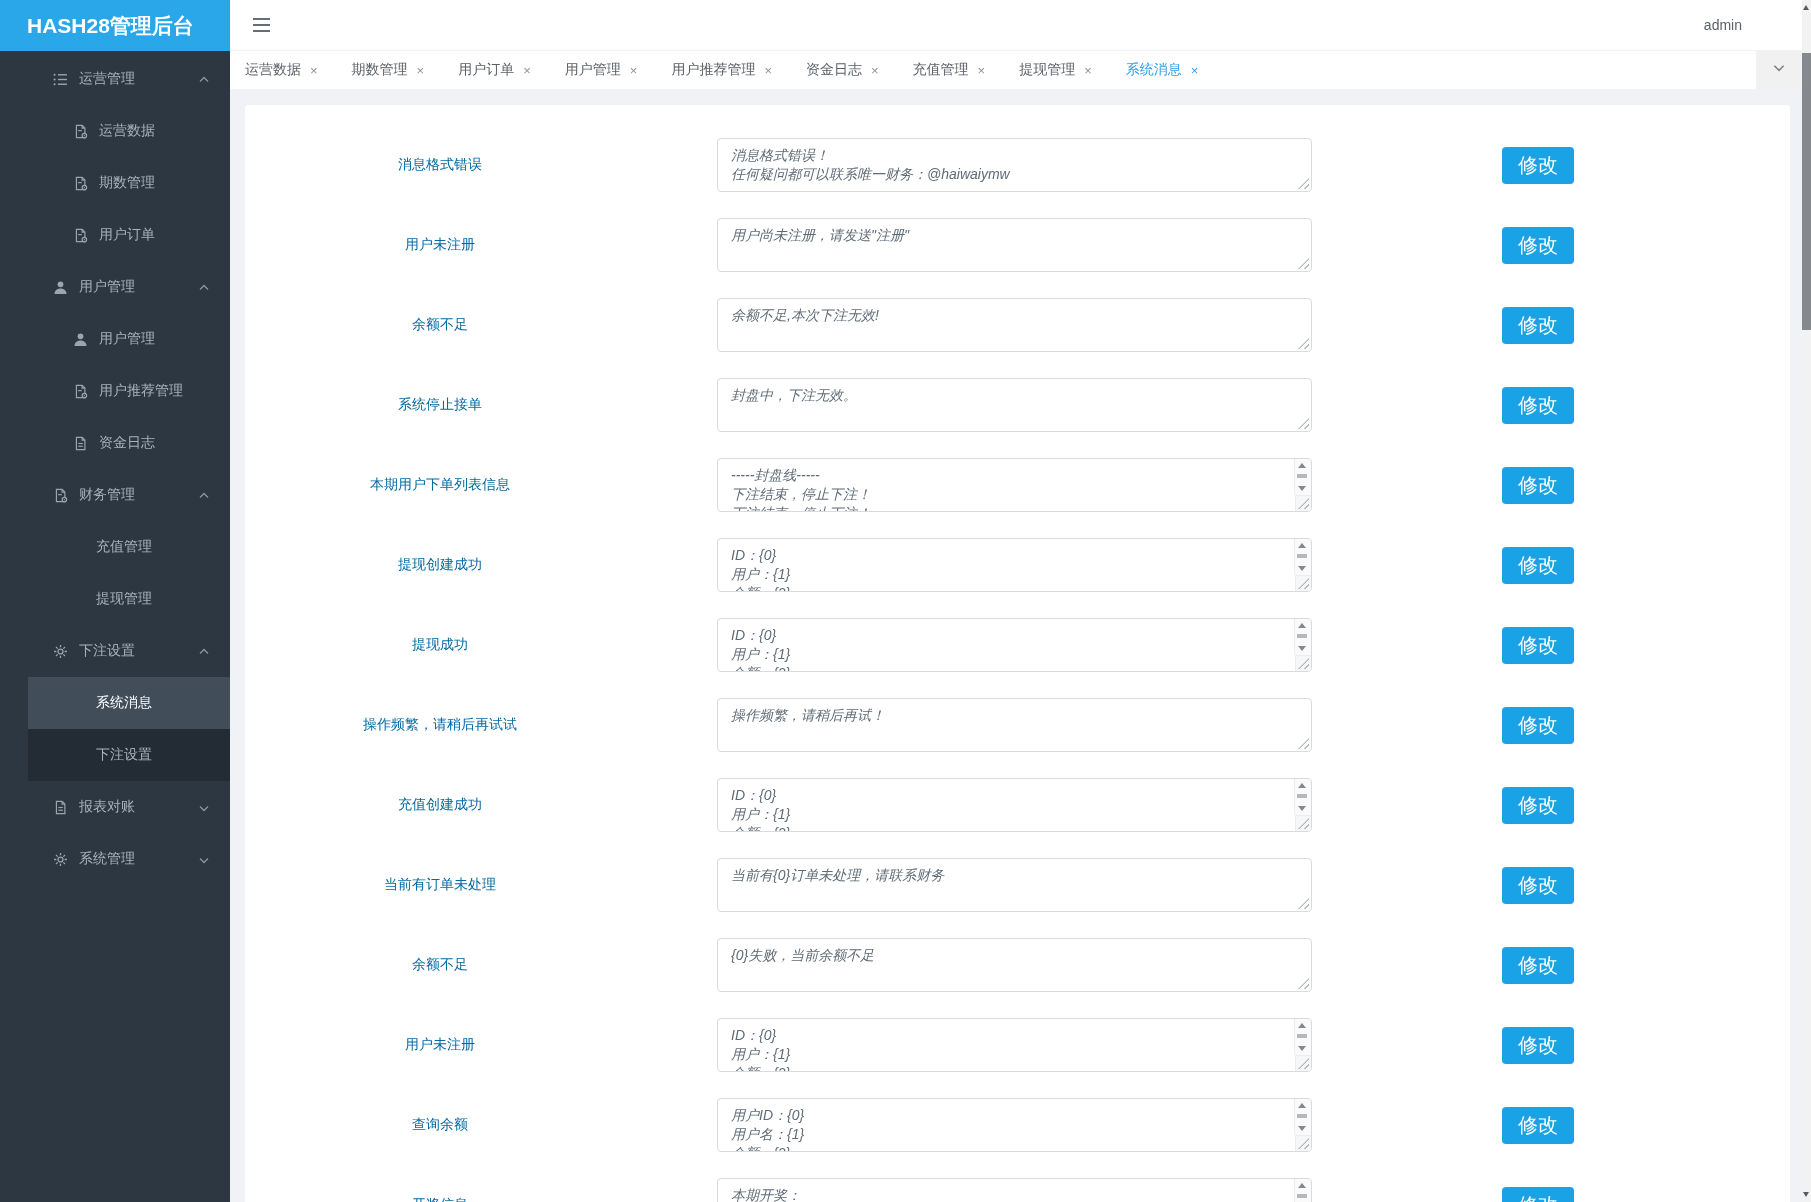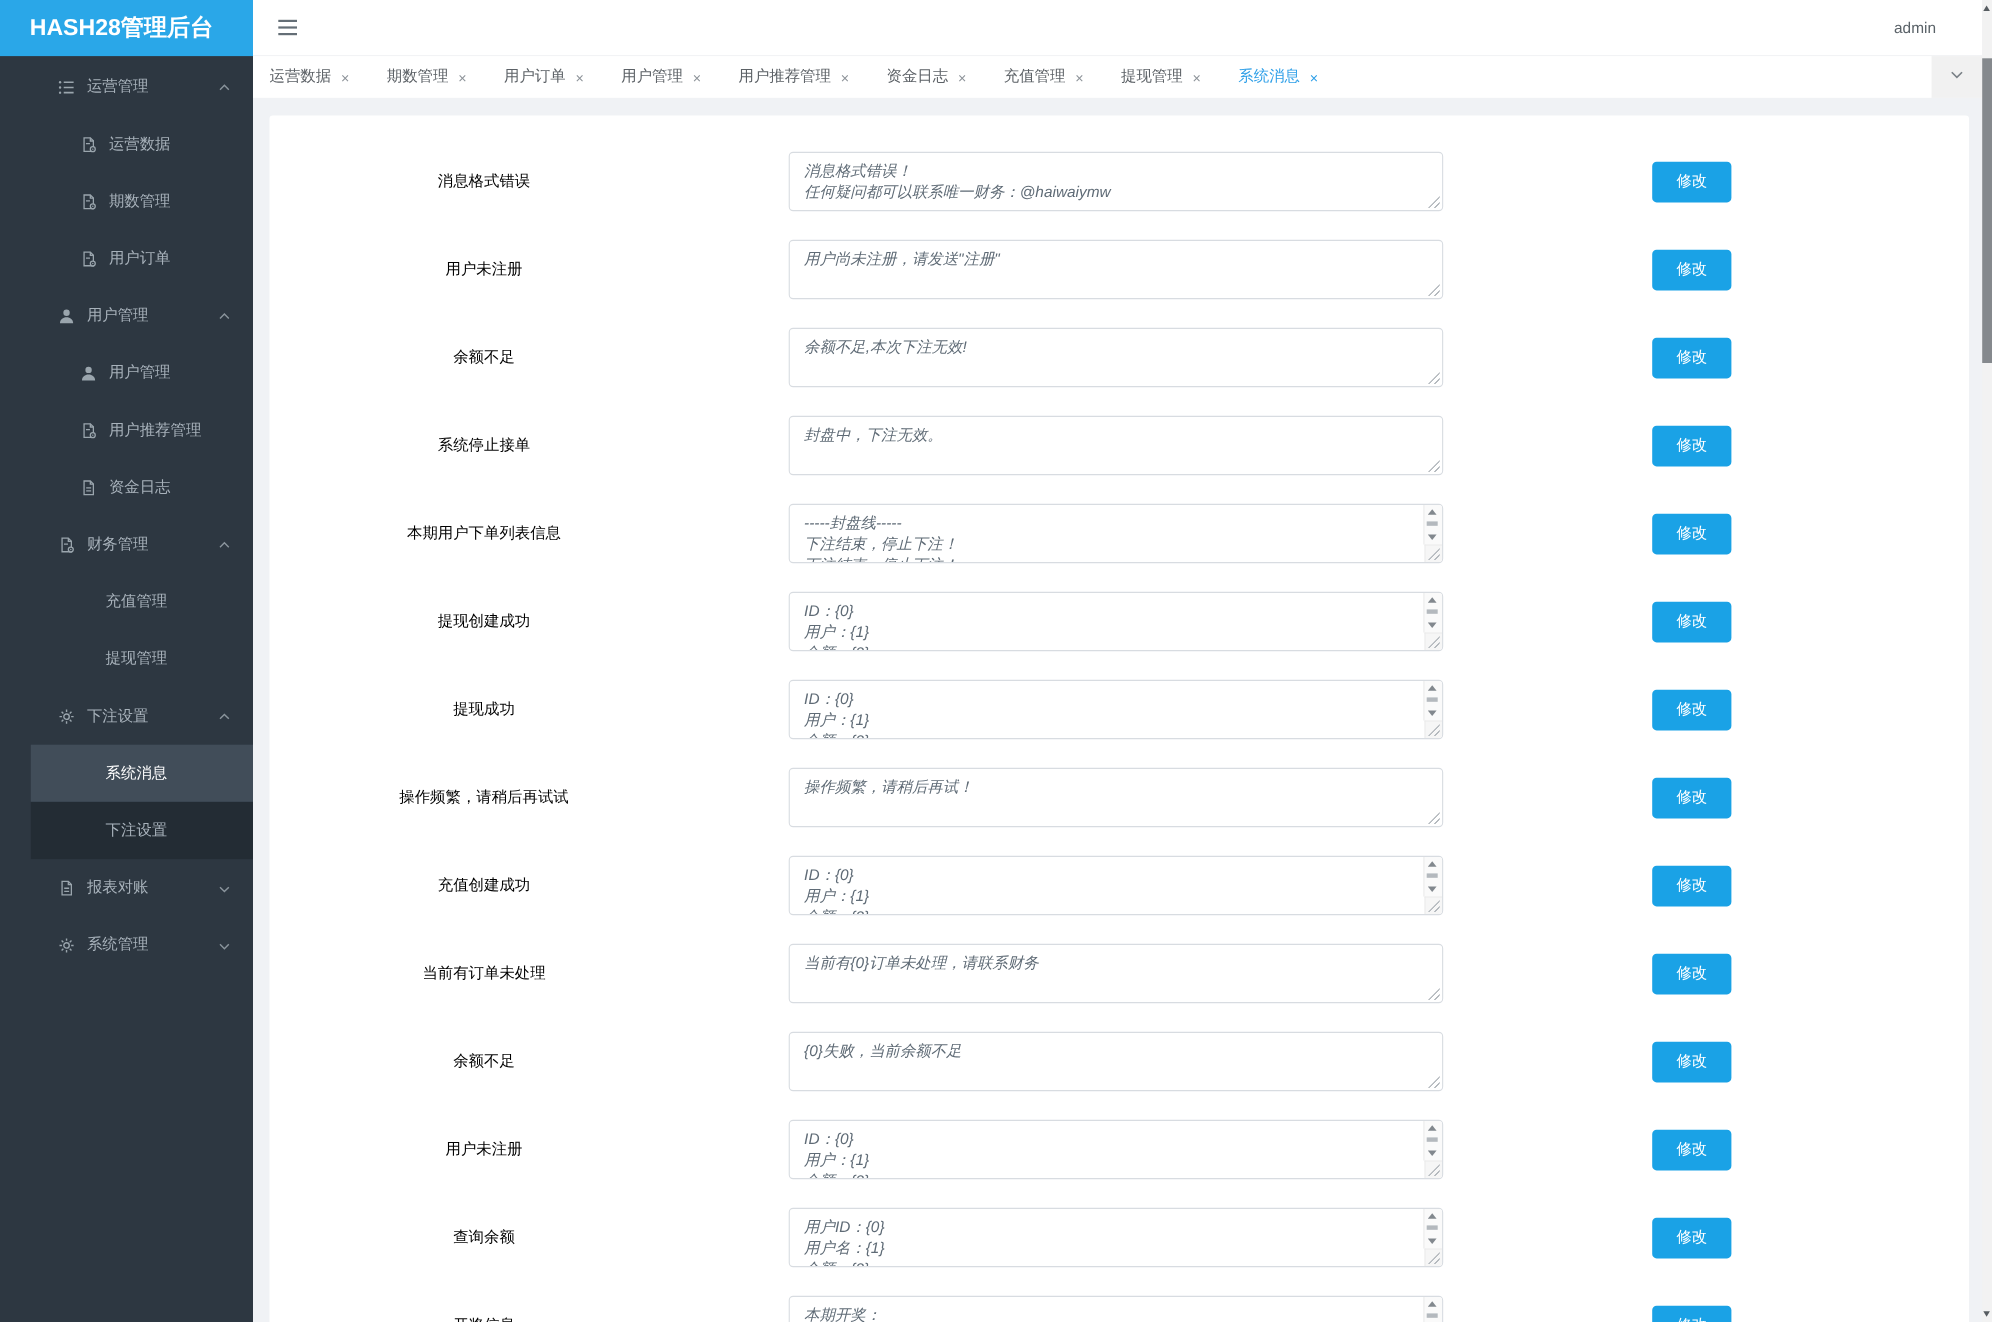--- a/index.html
+++ b/index.html
@@ -21,58 +21,58 @@
   .mi-chev{position:absolute;right:20px;top:50%;margin-top:-6px;width:12px;height:12px;}
   .mi-chev svg{width:12px;height:12px;}
   .mi.dark{background:#232c34;}
   .mi.active{background:#414d59;color:#fff;}
 
   
   .main{position:absolute;left:230px;top:0;right:9px;bottom:0;}
   .topbar{height:51px;background:#fff;position:relative;border-bottom:1px solid #f2f3f5;box-sizing:border-box;}
   .hamburger{position:absolute;left:23px;top:18px;width:17px;height:14px;cursor:pointer;}
   .hamburger i{display:block;height:2px;background:#646e76;margin-bottom:4px;}
-  .admin{position:absolute;right:42px;top:0;line-height:50px;font-size:14px;color:#5a6268;cursor:pointer;}
+  .admin{position:absolute;right:60px;top:0;line-height:50px;font-size:14px;color:#5a6268;cursor:pointer;}
 
   .tabbar{height:38px;background:#fff;position:relative;display:flex;align-items:center;
           padding-left:15px;box-sizing:border-box;}
   .tabs{display:flex;align-items:center;overflow:hidden;flex:1;}
   .tab{display:flex;align-items:center;margin-right:34px;font-size:14px;color:#5c6166;
        white-space:nowrap;cursor:pointer;}
   .tab .x{margin-left:9px;font-size:13px;color:#8d9399;}
   .tab.active{color:#2d9fe8;}
   .tab.active .x{color:#2d9fe8;}
   .tab-dropdown{position:absolute;right:0;top:0;width:46px;height:38px;background:#f1f1f1;
                 display:flex;align-items:center;justify-content:center;cursor:pointer;}
   .tab-dropdown svg{width:14px;height:14px;}
 
   
   .content{position:absolute;top:89px;left:0;right:0;bottom:0;background:#f0f2f5;overflow:hidden;}
   .panel{position:absolute;left:15px;top:16px;width:1545px;height:1130px;background:#fff;border-radius:3px;}
   .rows{padding-top:33px;}
   .row{display:flex;margin-bottom:26px;}
   .row-label{width:390px;display:flex;align-items:center;justify-content:center;
-             font-size:14px;color:#000000;text-align:center;}
+             font-size:14px;color:#0369a1;text-align:center;}
   .ta-wrap{margin-left:82px;width:595px;height:54px;border:1px solid #d8dce1;border-radius:4px;
            position:relative;background:#fff;box-sizing:border-box;overflow:hidden;cursor:text;font-style:italic;}
   .ta-text{height:100%;box-sizing:border-box;padding:7px 26px 0 13px;font-size:14px;line-height:19px;
            color:#5f6b76;white-space:pre-line;overflow:hidden;}
   .ta-scroll{position:absolute;top:0;right:0;bottom:16px;width:16px;background:#fafafa;border-left:1px solid #ececec;}
   .ta-scroll .up{position:absolute;top:4px;left:3px;width:0;height:0;
                  border-left:4px solid transparent;border-right:4px solid transparent;border-bottom:5px solid #82888e;}
   .ta-scroll .thumb{position:absolute;top:15px;left:2px;width:10px;height:4px;background:#b4b9be;}
   .ta-scroll .down{position:absolute;bottom:4px;left:3px;width:0;height:0;
                  border-left:4px solid transparent;border-right:4px solid transparent;border-top:5px solid #82888e;}
   .ta-corner{position:absolute;right:0;bottom:0;width:16px;height:16px;background:#f6f6f6;
              border-left:1px solid #ececec;border-top:1px solid #ececec;box-sizing:border-box;}
   .ta-grip{position:absolute;right:2px;bottom:2px;width:11px;height:11px;
            background:repeating-linear-gradient(-45deg,transparent 0 2.5px,#b4b9be 2.5px 4px);
            clip-path:polygon(100% 0,100% 100%,0 100%);}
   .edit-btn{margin-left:190px;width:72px;height:37px;align-self:center;background:#1aa2e6;color:#fff;
-            border:none;border-radius:4px;font-size:14px;cursor:pointer;
+            border:none;border-radius:4px;font-size:20px;cursor:pointer;
             font-family:"Liberation Sans","DejaVu Sans",sans-serif;}
 
   
   .vscroll{position:absolute;right:0;top:0;width:9px;height:1202px;background:#f2f2f2;z-index:5;}
   .vscroll .up{position:absolute;top:5px;left:1px;width:0;height:0;
                border-left:3.5px solid transparent;border-right:3.5px solid transparent;border-bottom:5px solid #565c61;}
   .vscroll .thumb{position:absolute;top:53px;left:0;width:9px;height:277px;background:#85898d;}
   .vscroll .down{position:absolute;bottom:5px;left:1px;width:0;height:0;
                border-left:3.5px solid transparent;border-right:3.5px solid transparent;border-top:5px solid #565c61;}
 </style>

